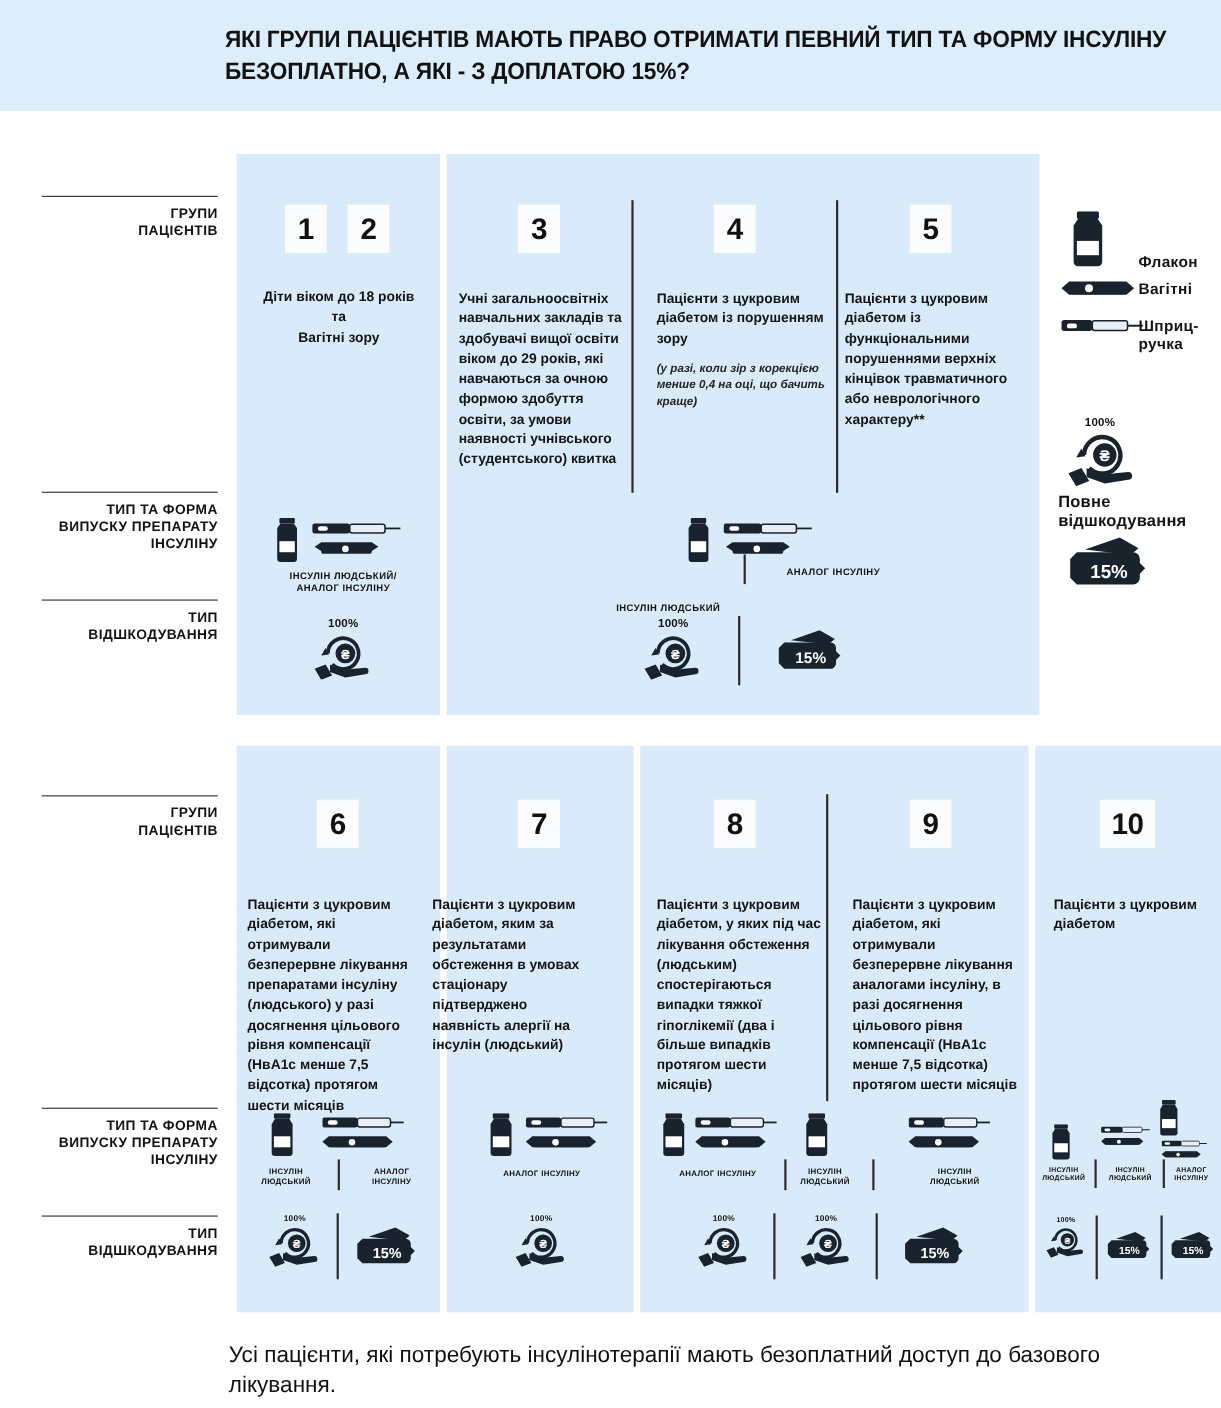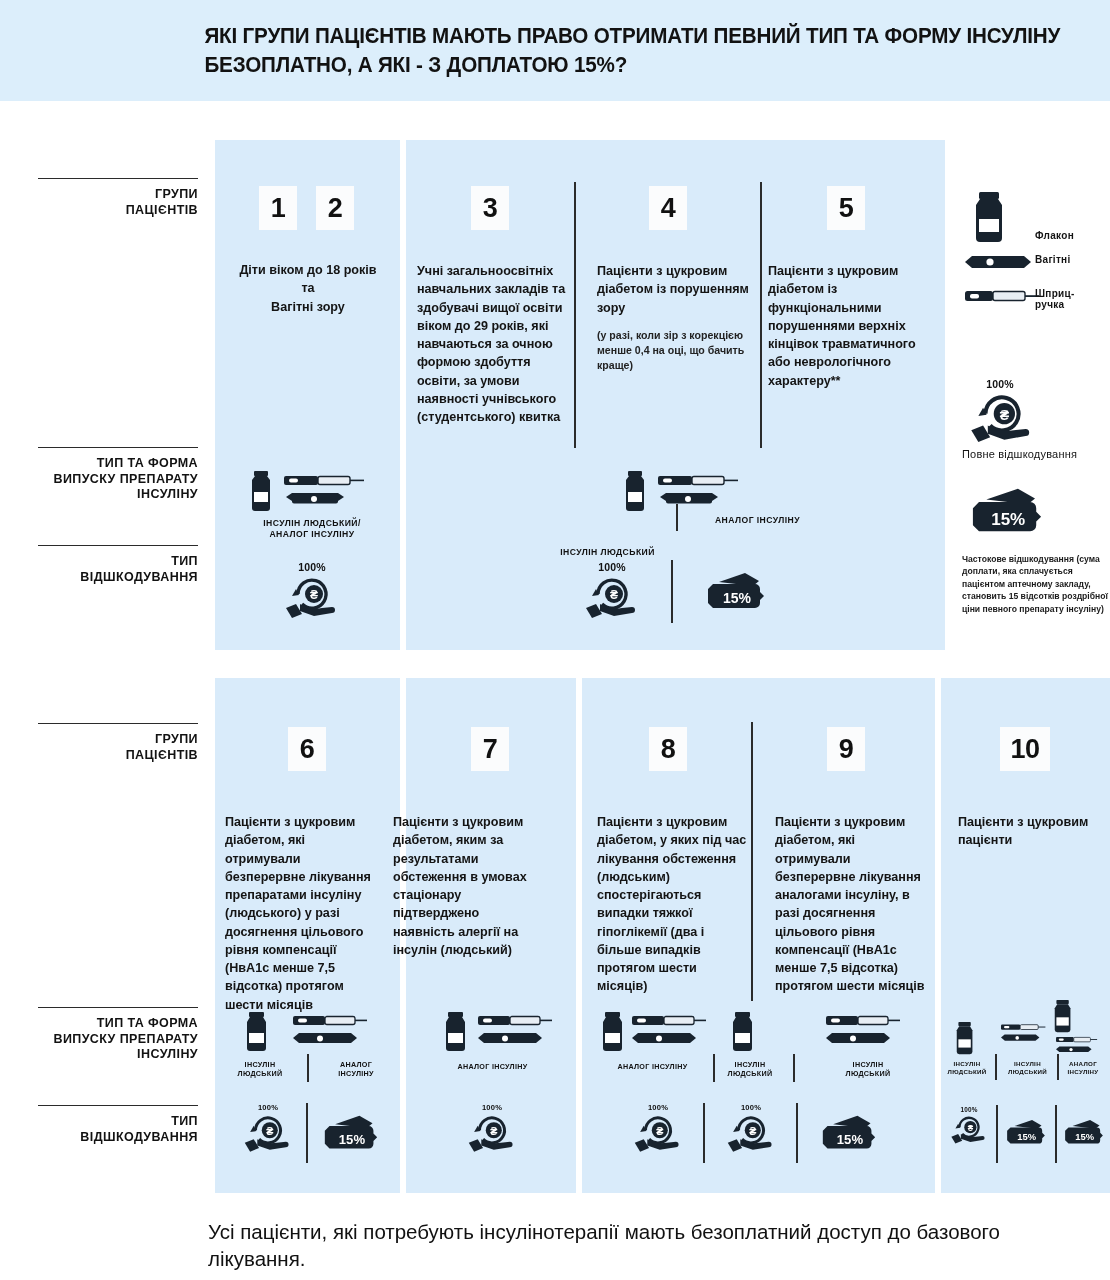--- a/index.html
+++ b/index.html
@@ -47,36 +47,36 @@
     width:38px;height:44px;
     display:flex;align-items:center;justify-content:center;
     font-size:27px;font-weight:bold;color:#111;
     letter-spacing:-0.5px;
   }
   .numbox.wide{width:50px;}
   .grptext{
     font-size:12.6px;line-height:1.45;font-weight:bold;color:#141414;
   }
   .grpnote{
-    font-size:10.6px;line-height:1.42;font-weight:bold;color:#232323;
+    font-size:10.6px;line-height:1.42;font-weight:bold;font-style:italic;color:#232323;
     margin-top:9px;
   }
   .center{text-align:center;}
   .vsep{position:absolute;width:1.6px;background:#2b2b2b;}
   .typelabel{
     font-size:8.6px;font-weight:bold;letter-spacing:0.45px;
     text-transform:uppercase;text-align:center;color:#111;line-height:1.28;
   }
   .typelabel.sm{font-size:7.2px;letter-spacing:0.3px;}
   .pct{
     font-size:10.5px;font-weight:bold;color:#111;text-align:center;letter-spacing:0.2px;
   }
   .pct.sm{font-size:7.6px;}
-  .legendtext{font-size:10px;font-weight:bold;color:#141414;letter-spacing:0.3px;}
-  .legendcap{font-size:11px;font-weight:normal;color:#141414;letter-spacing:0.2px;}
+  .legendtext{font-size:14px;font-weight:bold;color:#141414;letter-spacing:0.3px;}
+  .legendcap{font-size:15px;font-weight:bold;color:#141414;letter-spacing:0.2px;}
   .legendbody{font-size:8.6px;line-height:1.44;font-weight:bold;color:#1b1b1b;}
   .footer{
     position:absolute;left:0;top:1218px;width:1110px;
     font-size:20.5px;line-height:1.33;font-weight:500;color:#111;
   }
   .footer .ftxt{padding-left:208px;padding-right:30px;}
   svg{display:block;}
 </style>
 </head>
 <body>
@@ -256,21 +256,20 @@
   </svg>
   <div class="legendcap" style="margin-top:6px;">Повне відшкодування</div>
 </div>
 
 <div class="abs" style="left:962px;top:485px;width:148px;">
   <svg width="78" height="56" viewBox="0 0 62 46" style="margin-left:6px;">
     <path d="M14 12 l26 -9 14 8 -6 5 z" fill="#18232e"></path>
     <path d="M8 14 h42 a5 5 0 0 1 5 5 v3 l4 4 -4 4 v3 a5 5 0 0 1 -5 5 h-42 l-5 -5 v-14 z" fill="#18232e"></path>
     <text x="32" y="33" font-size="14" font-weight="bold" fill="#ffffff" text-anchor="middle" font-family="Liberation Sans, sans-serif">15%</text>
   </svg>
-  <div class="legendbody" style="margin-top:12px;">Частокове відшкодування (сума доплати, яка сплачується пацієнтом аптечному закладу, становить 15 відсотків роздрібної ціни певного препарату інсуліну)</div>
 </div>
 
 <div class="panel" style="left:215px;top:678px;width:185px;height:515px;"></div>
 <div class="panel" style="left:406px;top:678px;width:170px;height:515px;"></div>
 <div class="panel" style="left:582px;top:678px;width:353px;height:515px;"></div>
 <div class="panel" style="left:941px;top:678px;width:169px;height:515px;"></div>
 
 <div class="rowlabel" style="left:38px;top:723px;width:160px;">
   <span class="rule"></span>
   <span>ГРУПИ</span><br>
@@ -305,21 +304,21 @@
 <div class="vsep" style="left:751px;top:722px;height:279px;"></div>
 
 <div class="abs" style="left:827px;top:727px;">
   <div class="numbox">9</div>
 </div>
 <div class="abs grptext" style="left:775px;top:813px;width:152px;">Пацієнти з цукровим діабетом, які отримували безперервне лікування аналогами інсуліну, в разі досягнення цільового рівня компенсації (НвА1с менше 7,5 відсотка) протягом шести місяців</div>
 
 <div class="abs" style="left:1000px;top:727px;">
   <div class="numbox wide">10</div>
 </div>
-<div class="abs grptext" style="left:958px;top:813px;width:145px;">Пацієнти з цукровим пацієнти</div>
+<div class="abs grptext" style="left:958px;top:813px;width:145px;">Пацієнти з цукровим діабетом</div>
 
 <div class="abs" style="left:244px;top:1012px;">
   <svg width="26" height="40" viewBox="0 0 26 40">
     <g fill="#18232e">
       <rect x="5" y="0" width="15" height="5" rx="1"></rect>
       <path d="M6 5 h13 l3 5 v26 a3 3 0 0 1 -3 3 h-13 a3 3 0 0 1 -3 -3 v-26 z"></path>
       <rect x="5" y="21" width="15" height="10" fill="#ffffff"></rect>
     </g>
   </svg>
 </div>

